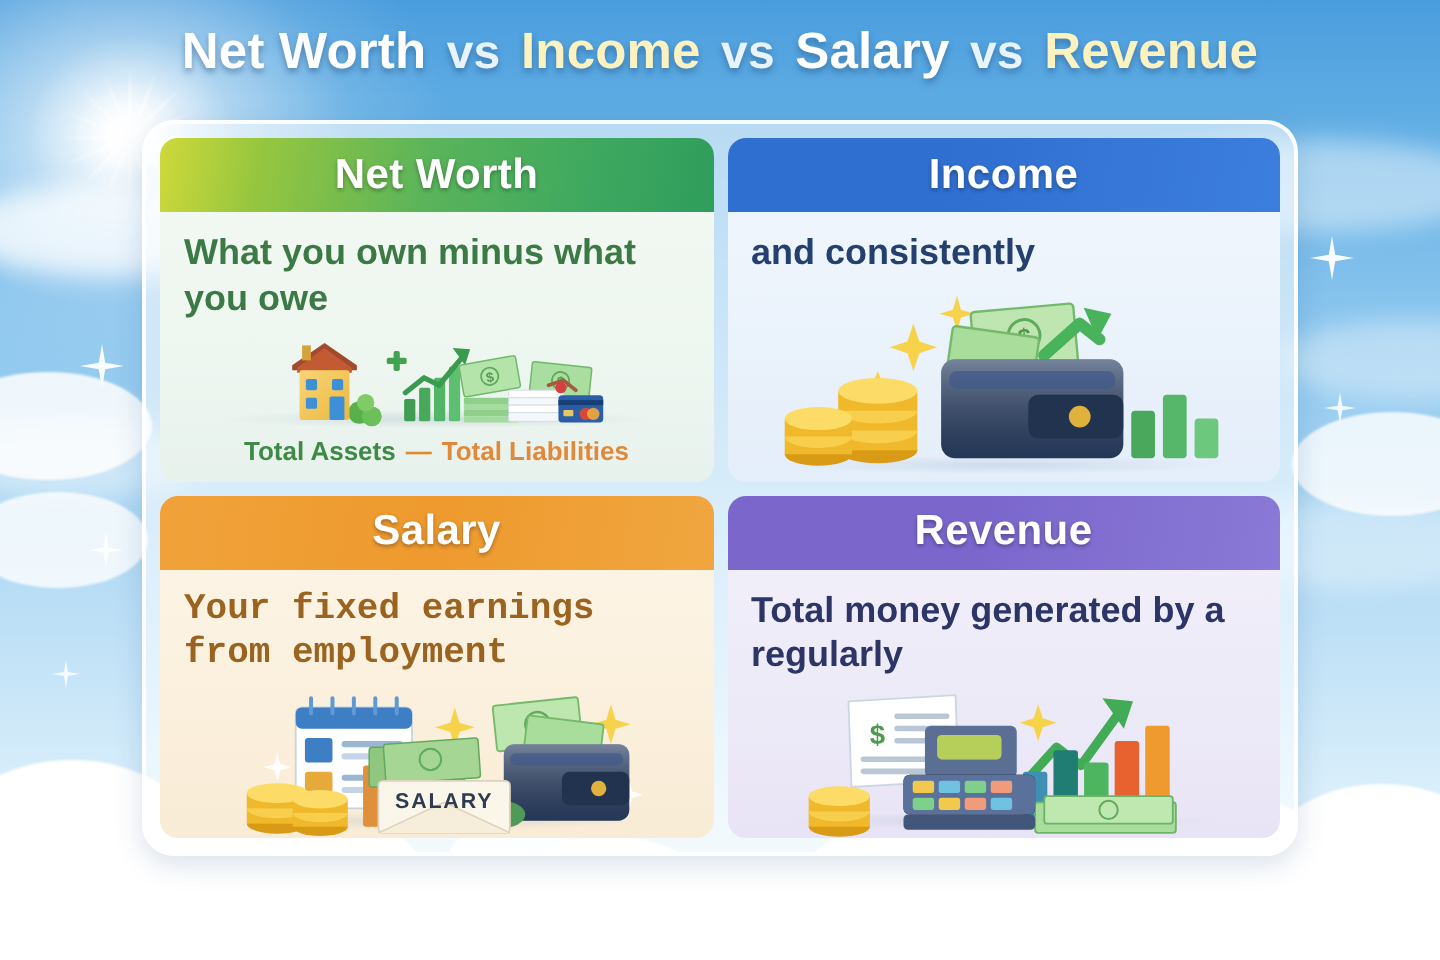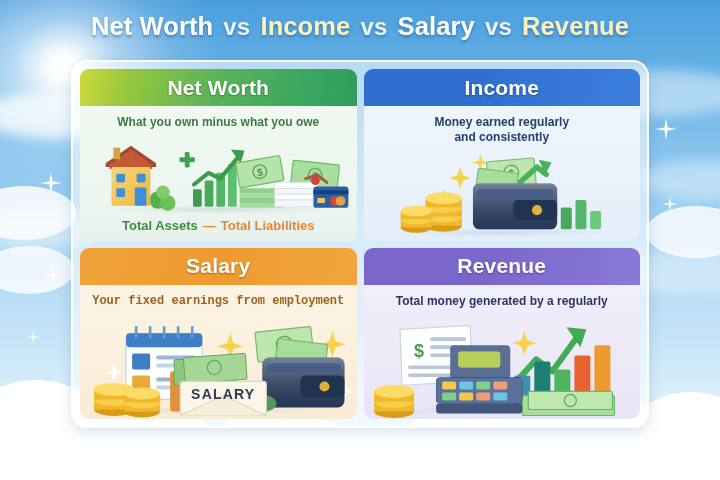--- a/index.html
+++ b/index.html
@@ -80,22 +80,21 @@
   }
   .card-header h2 {
     font-size:21px;
     font-weight:700;
     color:#ffffff;
     letter-spacing:0.2px;
     text-shadow:0 1px 2px rgba(0,0,0,0.33);
   }
   .card-sub {
     flex:0 0 auto;
-    text-align:center;
-    font-size:12px;
+    font-size:18px;
     font-weight:700;
     line-height:1.25;
     padding:9px 12px 4px;
   }
   .card-art {
     flex:1 1 auto;
     position:relative;
     overflow:hidden;
   }
   .card-formula {
@@ -315,21 +314,20 @@
     <div class="card-formula">
       <span class="f-assets">Total Assets</span><span class="f-minus">—</span><span class="f-liab">Total Liabilities</span>
     </div>
   </div>
 
   <div class="card body-income">
     <div class="card-header hdr-income">
       <h2>Income</h2>
     </div>
     <div class="card-sub sub-income">
-      <div>Money earned regularly</div>
       <div>and consistently</div>
     </div>
     <div class="card-art">
       <div class="shadow-ellipse"></div>
       <svg width="100%" height="100%" viewBox="0 0 276 100" preserveAspectRatio="xMidYMax meet" style="position:absolute;bottom:2px;left:0;">
 
         <g fill="#f6d34a">
           <path d="M92 22 L95 31 L104 34 L95 37 L92 46 L89 37 L80 34 L89 31 Z"></path>
           <path d="M114 8 L116 15 L123 17 L116 19 L114 26 L112 19 L105 17 L112 15 Z"></path>
           <path d="M74 46 L76 51 L81 53 L76 55 L74 60 L72 55 L67 53 L72 51 Z"></path>

